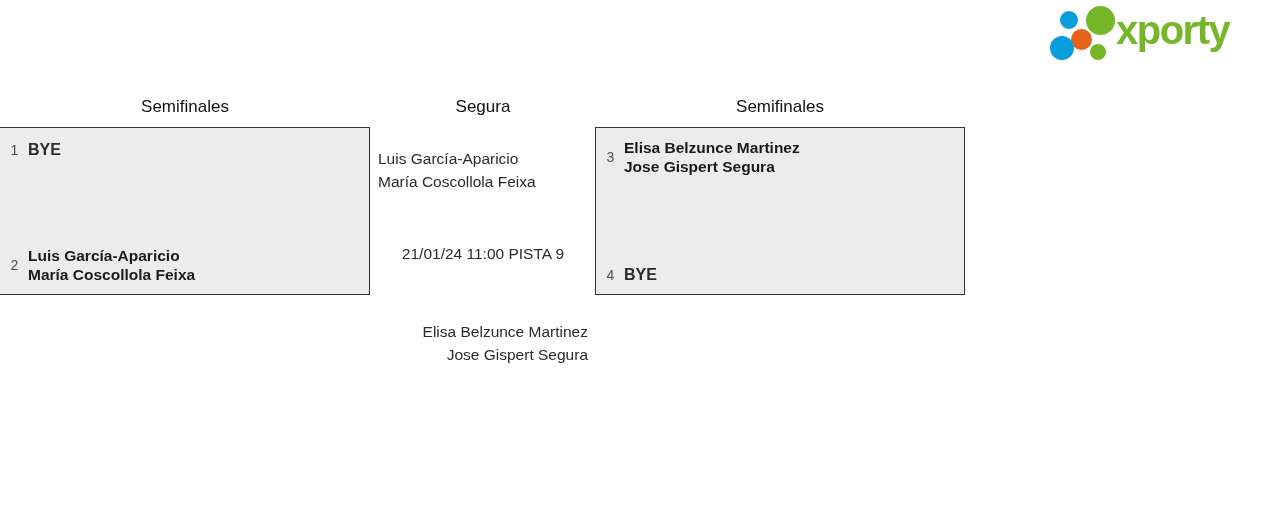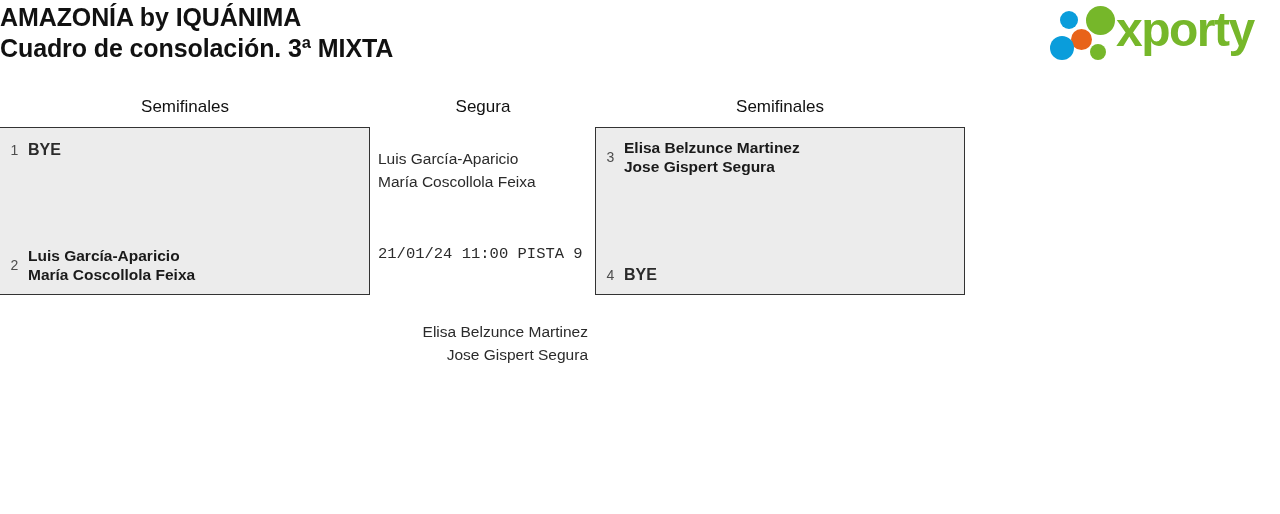--- a/index.html
+++ b/index.html
@@ -57,21 +57,21 @@
   .dot { position: absolute; border-radius: 50%; }
   .dot-green-big  { left: 36px; top: 3px;  width: 29px; height: 29px; background: #76b72a; }
   .dot-blue-small { left: 10px; top: 8px;  width: 18px; height: 18px; background: #0a9ddb; }
   .dot-orange     { left: 21px; top: 26px; width: 21px; height: 21px; background: #e8631a; }
   .dot-blue-big   { left: 0px;  top: 33px; width: 24px; height: 24px; background: #0a9ddb; }
   .dot-green-small{ left: 40px; top: 41px; width: 16px; height: 16px; background: #76b72a; }
   .logo-word {
     position: absolute;
     left: 66px;
     top: -2px;
-    font-size: 48px;
+    font-size: 40px;
     font-weight: 700;
     color: #76b72a;
     letter-spacing: -1.5px;
     line-height: 58px;
   }
 
   
   .bracket { position: absolute; left: 0; top: 0; width: 1280px; height: 514px; }
 
   .round-label {
@@ -135,35 +135,30 @@
     color: #2b2b2b;
     font-weight: 400;
   }
   .final-team .nm { display: block; white-space: nowrap; }
   .final-team.top    { top: 147px; text-align: left; }
   .final-team.bottom { top: 320px; text-align: right; }
   .final-info {
     position: absolute;
     width: 210px;
     top: 245px;
-    text-align: left;
+    text-align: center;
     font-size: 15.5px;
     color: #2b2b2b;
     white-space: nowrap;
-    font-family: Liberation Mono, monospace;
   }
 </style>
 </head>
 <body>
 
 <div class="header">
-  <div class="title-block">
-    <div class="title-line">AMAZONÍA by IQUÁNIMA</div>
-    <div class="title-line">Cuadro de consolación. 3ª MIXTA</div>
-  </div>
 
   <div class="logo">
     <div class="logo-dots">
       <span class="dot dot-green-big"></span>
       <span class="dot dot-blue-small"></span>
       <span class="dot dot-orange"></span>
       <span class="dot dot-blue-big"></span>
       <span class="dot dot-green-small"></span>
     </div>
     <div class="logo-word">xporty</div>

